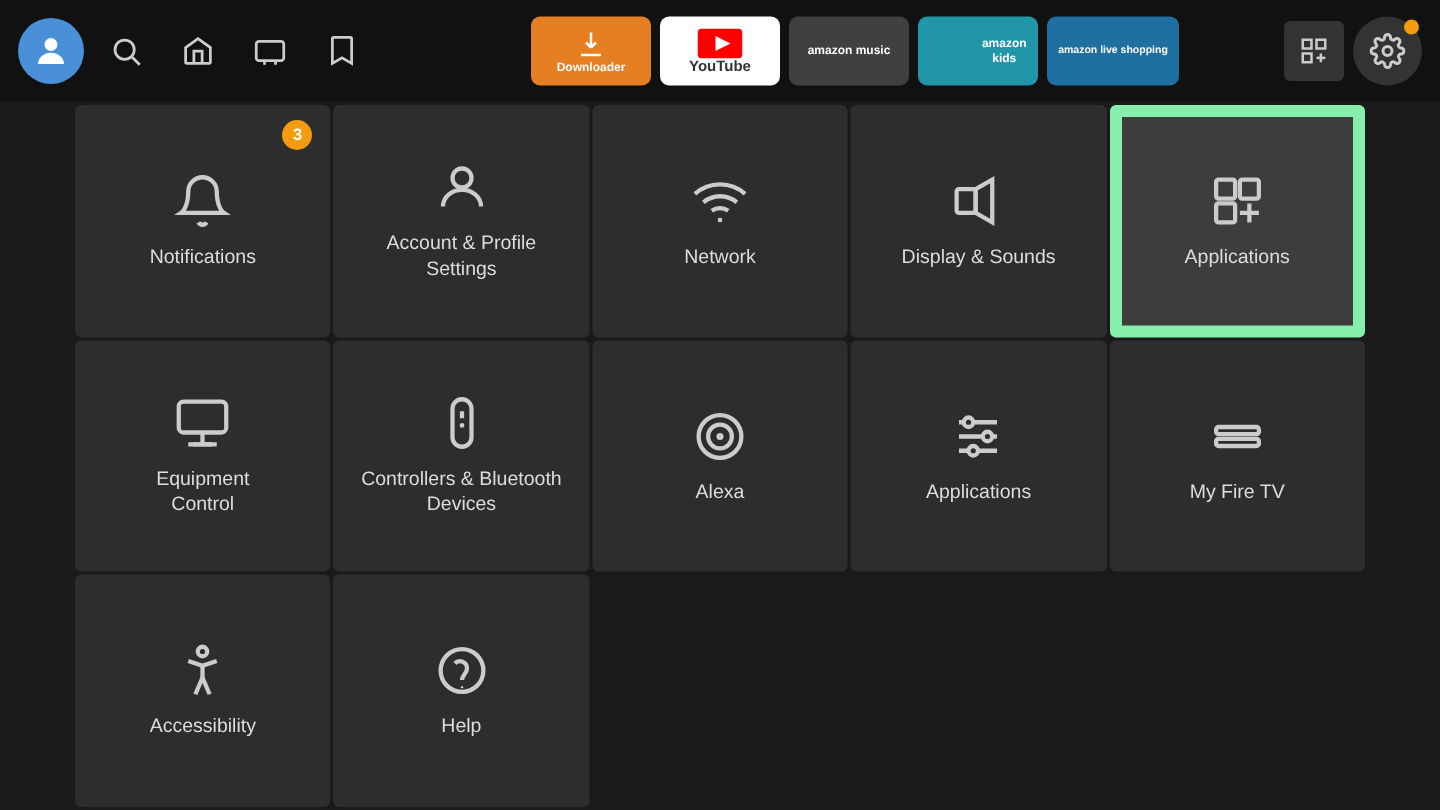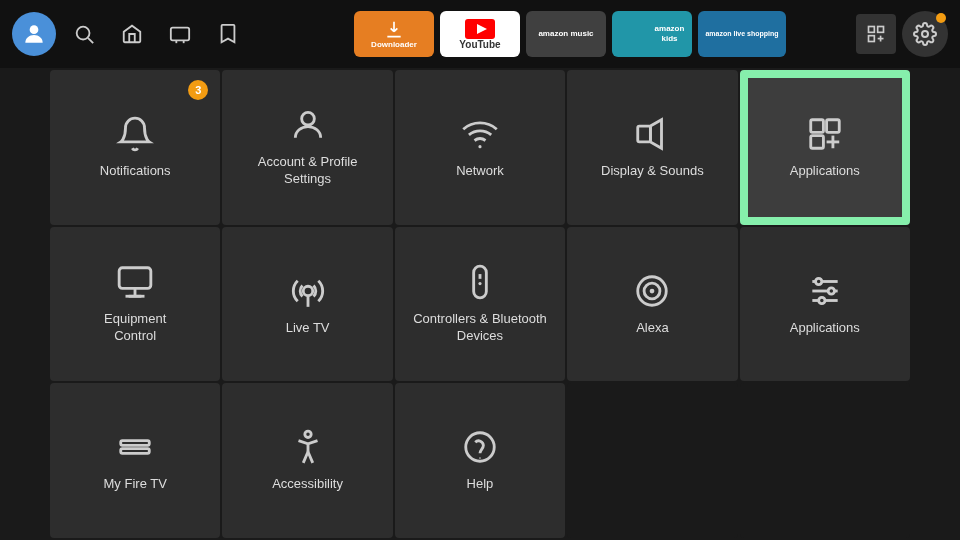--- a/index.html
+++ b/index.html
@@ -309,33 +309,20 @@
         <rect x="2" y="3" width="20" height="13" rx="2"></rect>
         <line x1="8" y1="21" x2="16" y2="21"></line>
         <line x1="12" y1="16" x2="12" y2="21"></line>
         <line x1="6" y1="21" x2="18" y2="21"></line>
       </svg>
     </div>
     <div class="grid-label" style="white-space:pre-line;">Equipment
 Control</div>
   </div>
 
-  <div class="grid-item">
-    <div class="grid-icon">
-      <svg class="icon-svg" viewBox="0 0 24 24">
-        <circle cx="12" cy="12" r="3"></circle>
-        <path d="M8.5 8.5a5 5 0 000 7"></path>
-        <path d="M15.5 8.5a5 5 0 010 7"></path>
-        <path d="M5.5 5.5a9 9 0 000 13"></path>
-        <path d="M18.5 5.5a9 9 0 010 13"></path>
-        <line x1="12" y1="15" x2="12" y2="22"></line>
-      </svg>
-    </div>
-    <div class="grid-label">Live TV</div>
-  </div>
 
   <div class="grid-item">
     <div class="grid-icon">
       <svg class="icon-svg" viewBox="0 0 24 24">
         <rect x="8" y="2" width="8" height="20" rx="4"></rect>
         <line x1="12" y1="7" x2="12" y2="10"></line>
         <circle cx="12" cy="13" r="1" fill="#ccc" stroke="none"></circle>
       </svg>
     </div>
     <div class="grid-label" style="white-space:pre-line;">Controllers &amp; Bluetooth

